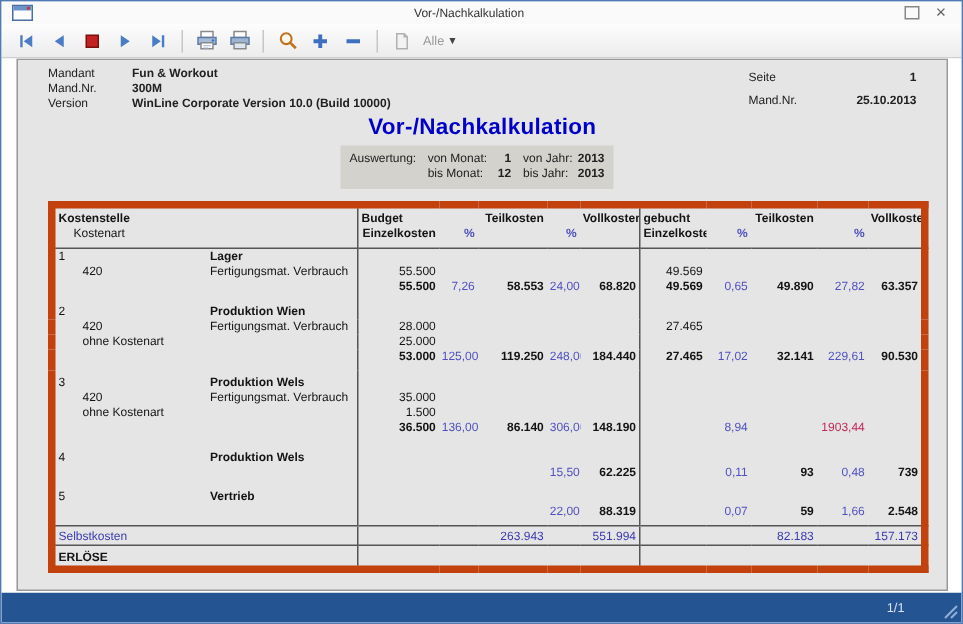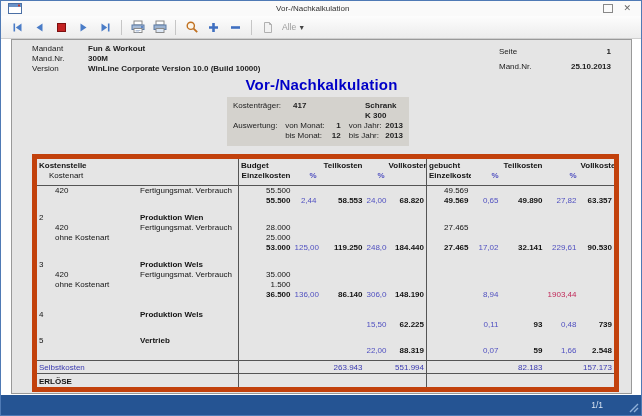--- a/index.html
+++ b/index.html
@@ -192,26 +192,20 @@
               <td class="mv mr-val">25.10.2013</td>
               </tr>
         </tbody>
           </table>
       </div>
 
       <div class="rtitle">Vor-/Nachkalkulation</div>
 
       <div class="ibox">
         <div class="row">
-          <span class="c1">Kostenträger:</span>
-          <span class="c2 bold">417</span>
-          <span class="c3"></span>
-          <span class="c4 bold" style="width:auto;flex:1;">Schrank K 300</span>
-        </div>
-        <div class="row">
           <span class="c1">Auswertung:</span>
           <span class="c2">von Monat:</span>
           <span class="c3">1</span>
           <span class="c4">von Jahr:</span>
           <span class="c5">2013</span>
         </div>
         <div class="row">
           <span class="c1"></span>
           <span class="c2">bis Monat:</span>
           <span class="c3">12</span>
@@ -272,36 +266,41 @@
           <td>
                 <div>&nbsp;</div>
                 <div class="hp">%</div>
               </td>
           <td>
                 <div class="hrgt">Vollkosten</div>
               </td>
         </tr>
 
         <tr>
+          <td class="lab"><span class="ca">1</span><span class="b">Lager</span></td>
+          <td colspan="5" class="bvk"></td>
+              <td colspan="5"></td>
+        </tr>
+        <tr>
           <td class="lab"><span class="cb">420</span><span>Fertigungsmat. Verbrauch</span></td>
           <td class="n">55.500</td>
               <td></td>
               <td></td>
               <td></td>
               <td class="bvk"></td>
           <td class="n">49.569</td>
               <td></td>
               <td></td>
               <td></td>
               <td></td>
         </tr>
         <tr class="gb">
           <td class="lab"></td>
           <td class="n b">55.500</td>
-              <td class="p">2,44</td>
+              <td class="p">7,26</td>
           <td class="n b">58.553</td>
               <td class="p">24,00</td>
           <td class="n b bvk">68.820</td>
           <td class="n b">49.569</td>
               <td class="p">0,65</td>
           <td class="n b">49.890</td>
               <td class="p">27,82</td>
           <td class="n b">63.357</td>
         </tr>
 

